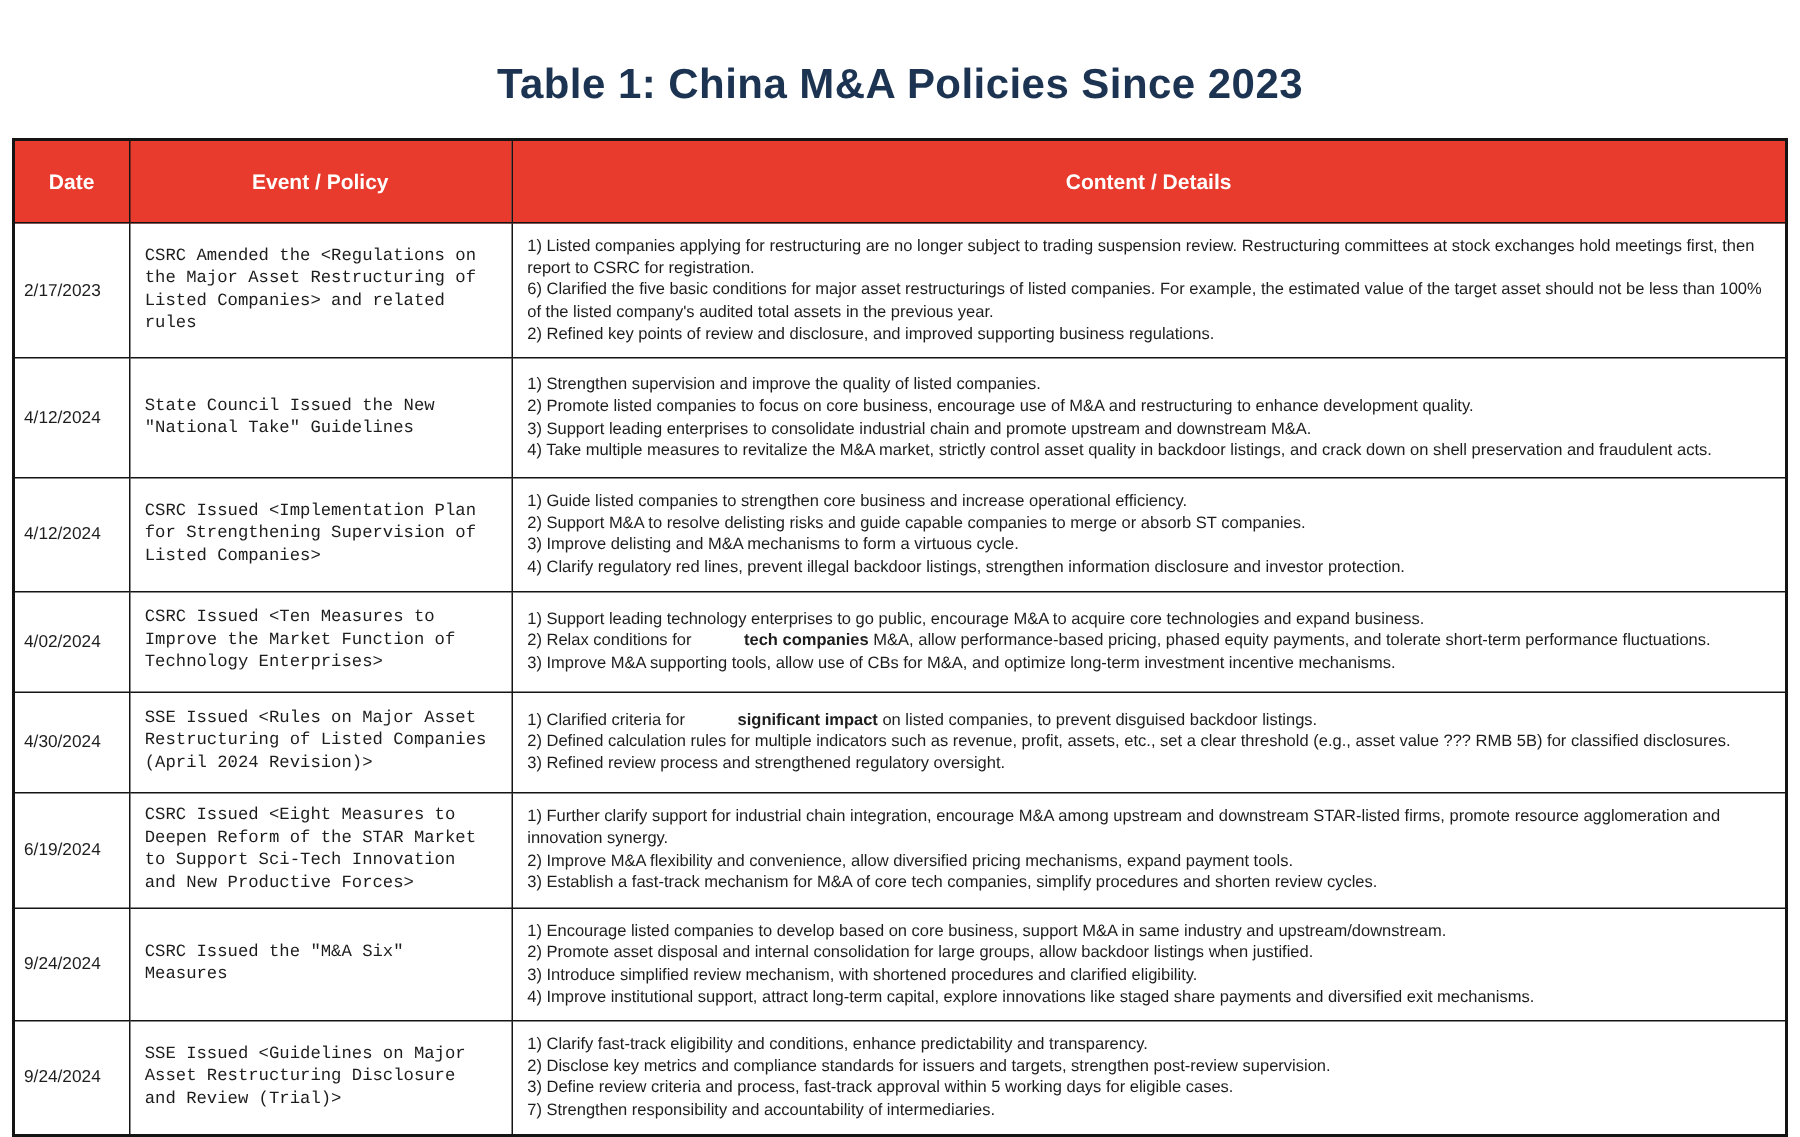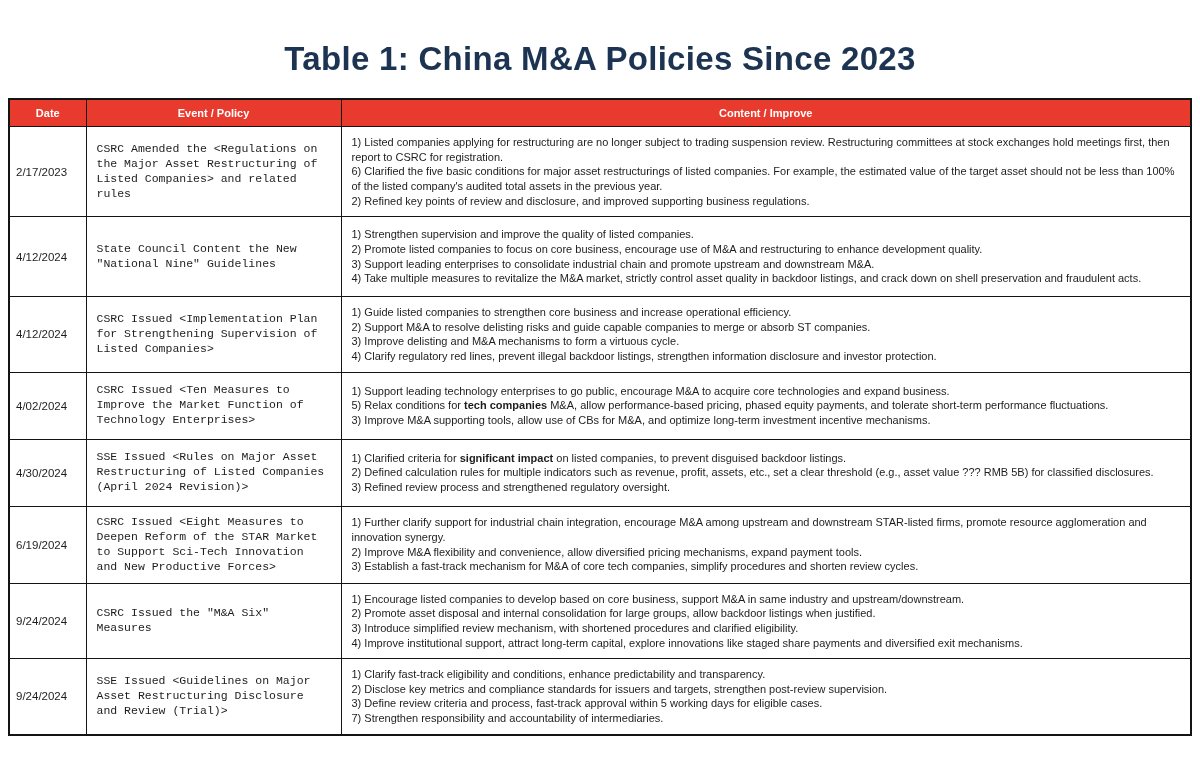--- a/index.html
+++ b/index.html
@@ -9,41 +9,41 @@
     --text-color:#1d1d1d;
   }
   *{box-sizing:border-box;}
   html,body{margin:0;padding:0;}
   body{
     width:1200px;height:758px;background:#ffffff;overflow:hidden;
     font-family:"Liberation Sans", sans-serif;color:var(--text-color);
   }
   .page-title{
     margin:40px 0 20px 0;text-align:center;
-    font-size:33px;font-weight:bold;color:var(--title-color);
+    font-size:28px;font-weight:bold;color:var(--title-color);
     letter-spacing:0.3px;
   }
   table.policy-table{
     width:1184px;margin:0 8px;border-collapse:collapse;
     border:2px solid var(--border-color);table-layout:fixed;
   }
   th,td{border:1px solid var(--border-color);}
   thead th{
     background:var(--header-bg);color:#ffffff;
-    font-size:11px;font-weight:bold;text-align:center;
-    padding:7px 4px;height:27px;
+    font-size:14px;font-weight:bold;text-align:center;
+    padding:19px 4px;height:27px;
   }
   col.col-date{width:77px;}
   col.col-event{width:255px;}
   td{vertical-align:middle;}
   td.date{font-size:11.5px;padding:4px 4px 4px 6px;}
   td.event{font-size:11.5px;line-height:1.3;padding:4px 12px 4px 10px;font-family:Liberation Mono, monospace;}
   td.content{font-size:11px;line-height:1.33;padding:8px 10px;}
   td.content .line{white-space:normal;}
-  td.content .bold{font-weight:bold;}
+  td.content .bold{font-weight:bold;margin-left:32px;}
   tbody tr:nth-child(1){height:87px;}
   tbody tr:nth-child(2){height:80px;}
   tbody tr:nth-child(3){height:66px;}
   tbody tr:nth-child(4){height:67px;}
   tbody tr:nth-child(5){height:67px;}
   tbody tr:nth-child(6){height:77px;}
   tbody tr:nth-child(7){height:70px;}
   tbody tr:nth-child(8){height:68px;}
 </style>
 </head>
@@ -54,36 +54,36 @@
 <table class="policy-table">
   <colgroup>
     <col class="col-date">
     <col class="col-event">
     <col class="col-content">
   </colgroup>
   <thead>
     <tr>
       <th>Date</th>
       <th>Event / Policy</th>
-      <th>Content / Improve</th>
+      <th>Content / Details</th>
     </tr>
   </thead>
   <tbody>
       <tr>
         <td class="date">2/17/2023</td>
         <td class="event">CSRC Amended the &lt;Regulations on the Major Asset Restructuring of Listed Companies&gt; and related rules</td>
         <td class="content">
           <div class="line">1) Listed companies applying for restructuring are no longer subject to trading suspension review. Restructuring committees at stock exchanges hold meetings first, then report to CSRC for registration.</div>
           <div class="line">6) Clarified the five basic conditions for major asset restructurings of listed companies. For example, the estimated value of the target asset should not be less than 100% of the listed company's audited total assets in the previous year.</div>
           <div class="line">2) Refined key points of review and disclosure, and improved supporting business regulations.</div>
         </td>
       </tr>
       <tr>
         <td class="date">4/12/2024</td>
-        <td class="event">State Council Content the New "National Nine" Guidelines</td>
+        <td class="event">State Council Issued the New "National Take" Guidelines</td>
         <td class="content">
           <div class="line">1) Strengthen supervision and improve the quality of listed companies.</div>
           <div class="line">2) Promote listed companies to focus on core business, encourage use of M&amp;A and restructuring to enhance development quality.</div>
           <div class="line">3) Support leading enterprises to consolidate industrial chain and promote upstream and downstream M&amp;A.</div>
           <div class="line">4) Take multiple measures to revitalize the M&amp;A market, strictly control asset quality in backdoor listings, and crack down on shell preservation and fraudulent acts.</div>
         </td>
       </tr>
       <tr>
         <td class="date">4/12/2024</td>
         <td class="event">CSRC Issued &lt;Implementation Plan for Strengthening Supervision of Listed Companies&gt;</td>
@@ -92,21 +92,21 @@
           <div class="line">2) Support M&amp;A to resolve delisting risks and guide capable companies to merge or absorb ST companies.</div>
           <div class="line">3) Improve delisting and M&amp;A mechanisms to form a virtuous cycle.</div>
           <div class="line">4) Clarify regulatory red lines, prevent illegal backdoor listings, strengthen information disclosure and investor protection.</div>
         </td>
       </tr>
       <tr>
         <td class="date">4/02/2024</td>
         <td class="event">CSRC Issued &lt;Ten Measures to Improve the Market Function of Technology Enterprises&gt;</td>
         <td class="content">
           <div class="line">1) Support leading technology enterprises to go public, encourage M&amp;A to acquire core technologies and expand business.</div>
-          <div class="line"><span>5) Relax conditions for </span><span class="bold">tech companies</span><span> M&amp;A, allow performance-based pricing, phased equity payments, and tolerate short-term performance fluctuations.</span></div>
+          <div class="line"><span>2) Relax conditions for </span><span class="bold">tech companies</span><span> M&amp;A, allow performance-based pricing, phased equity payments, and tolerate short-term performance fluctuations.</span></div>
           <div class="line">3) Improve M&amp;A supporting tools, allow use of CBs for M&amp;A, and optimize long-term investment incentive mechanisms.</div>
         </td>
       </tr>
       <tr>
         <td class="date">4/30/2024</td>
         <td class="event">SSE Issued &lt;Rules on Major Asset Restructuring of Listed Companies (April 2024 Revision)&gt;</td>
         <td class="content">
           <div class="line"><span>1) Clarified criteria for </span><span class="bold">significant impact</span><span> on listed companies, to prevent disguised backdoor listings.</span></div>
           <div class="line">2) Defined calculation rules for multiple indicators such as revenue, profit, assets, etc., set a clear threshold (e.g., asset value ??? RMB 5B) for classified disclosures.</div>
           <div class="line">3) Refined review process and strengthened regulatory oversight.</div>

